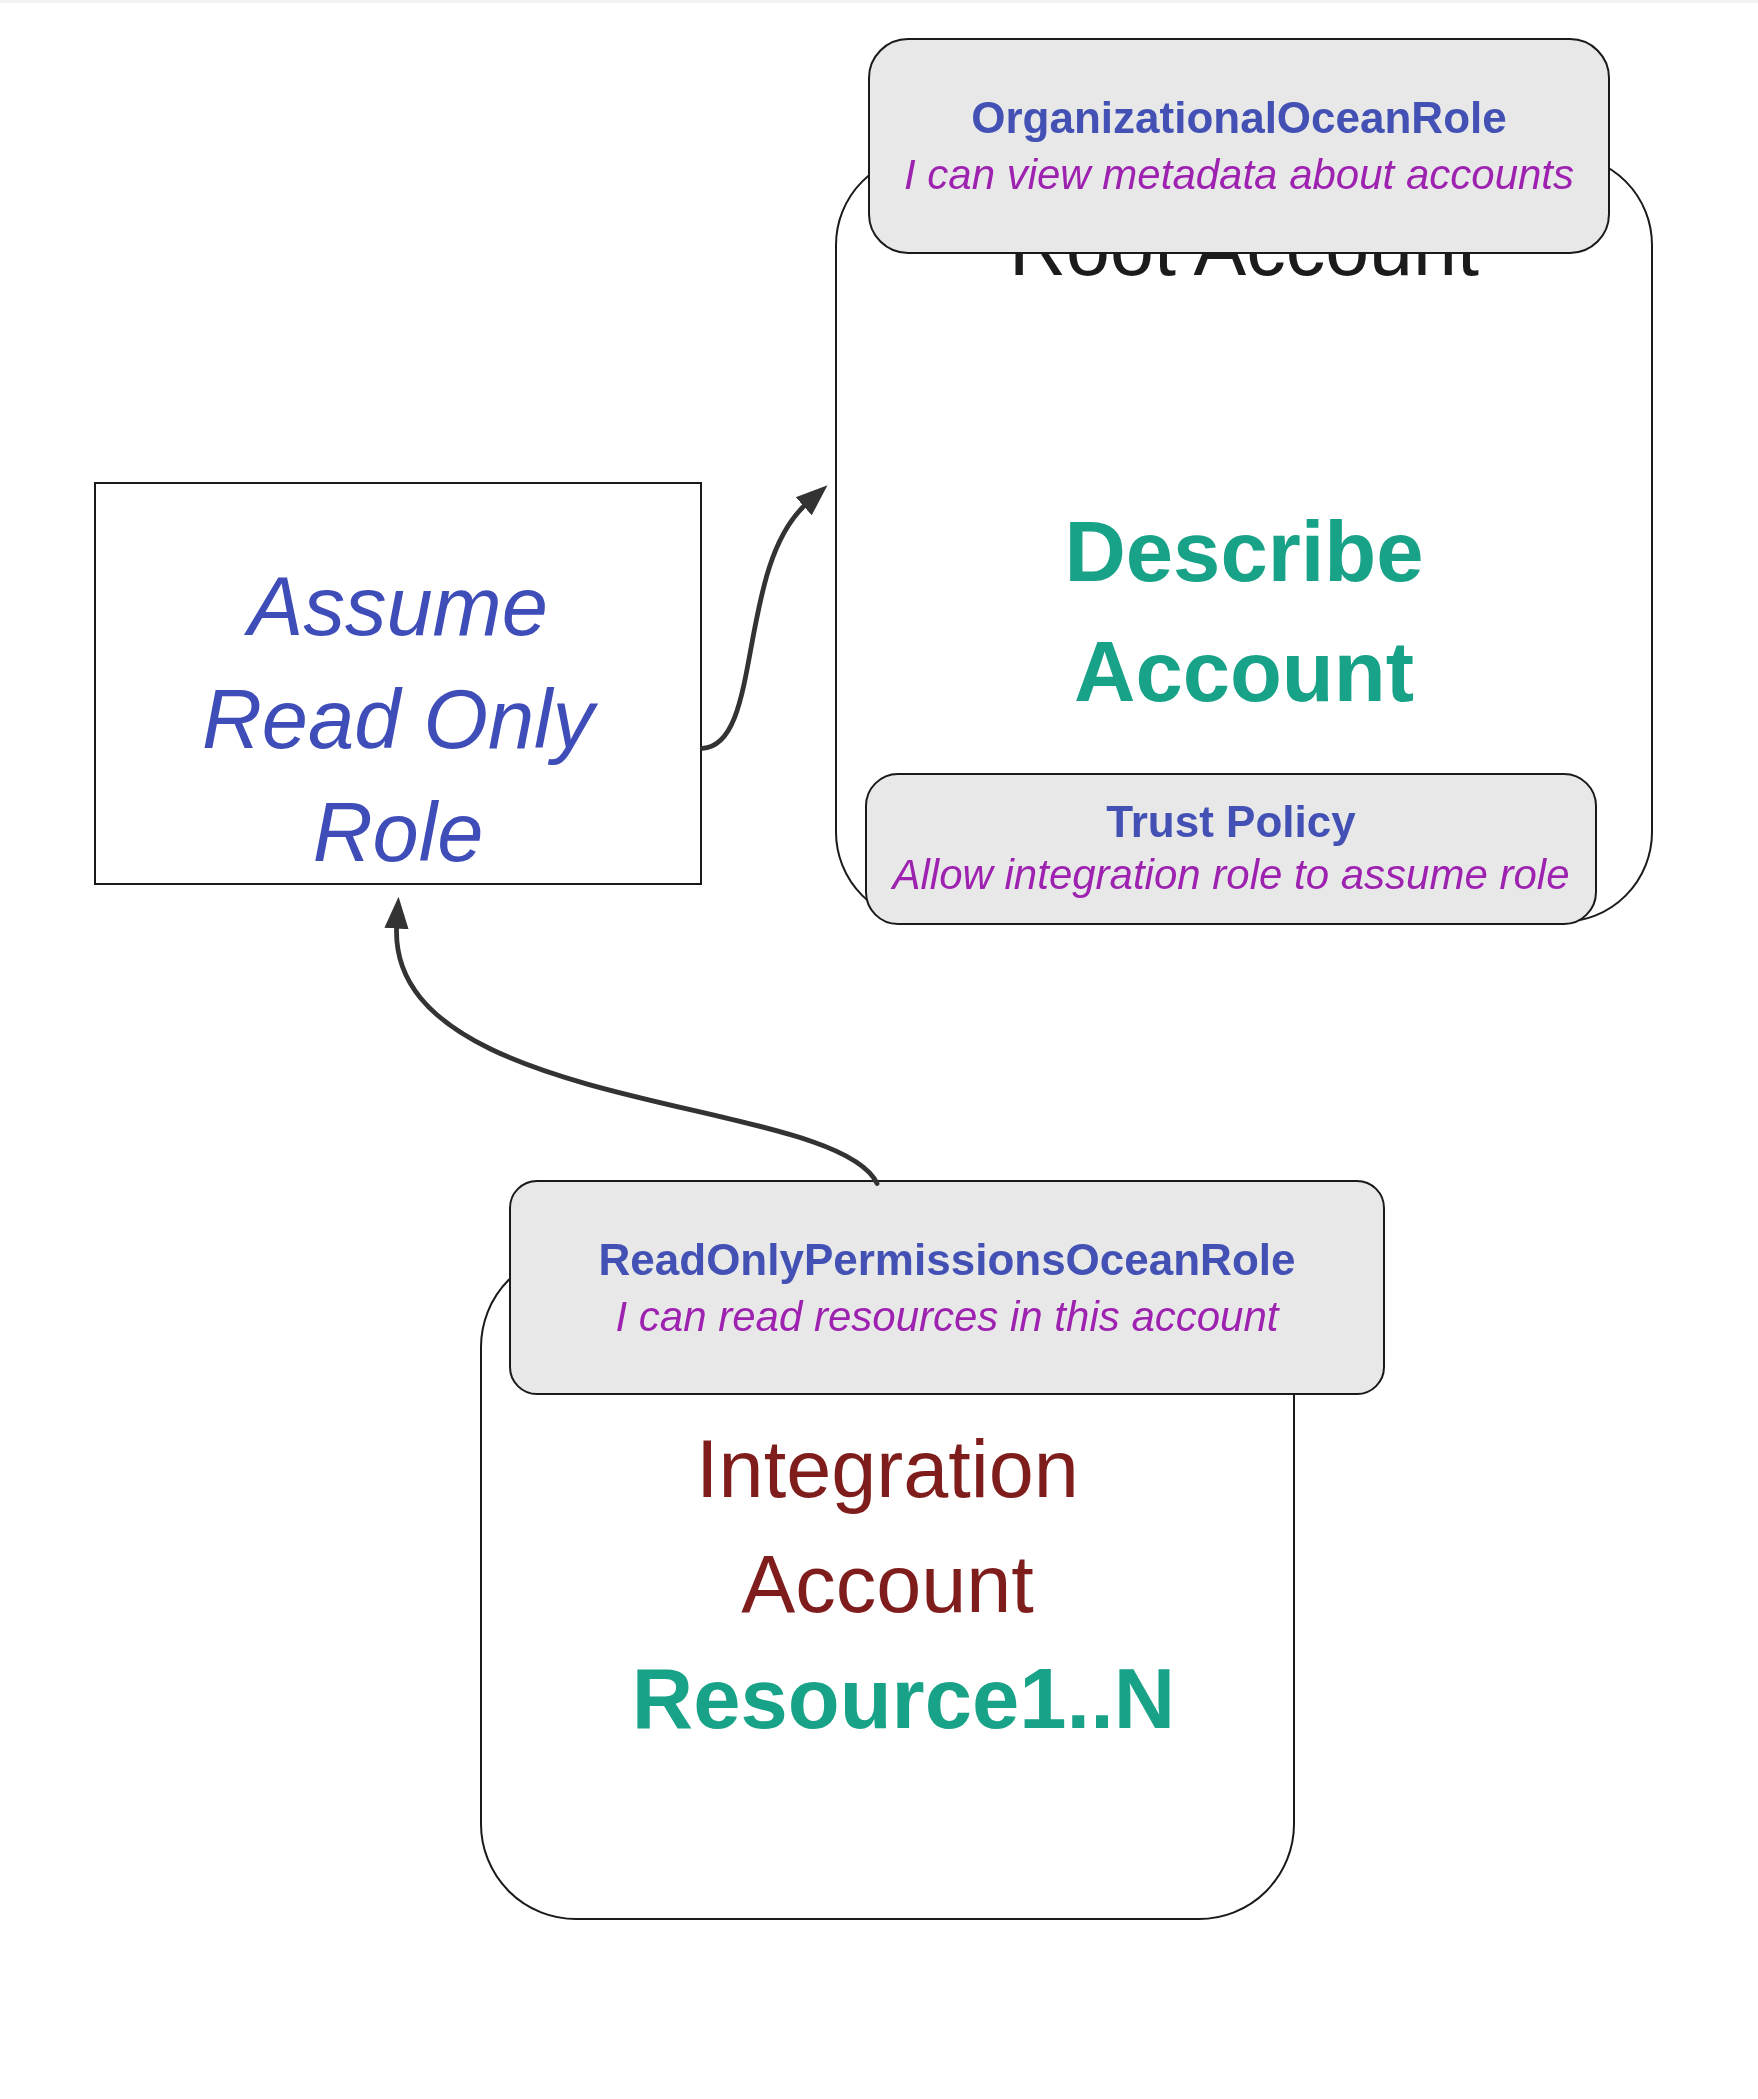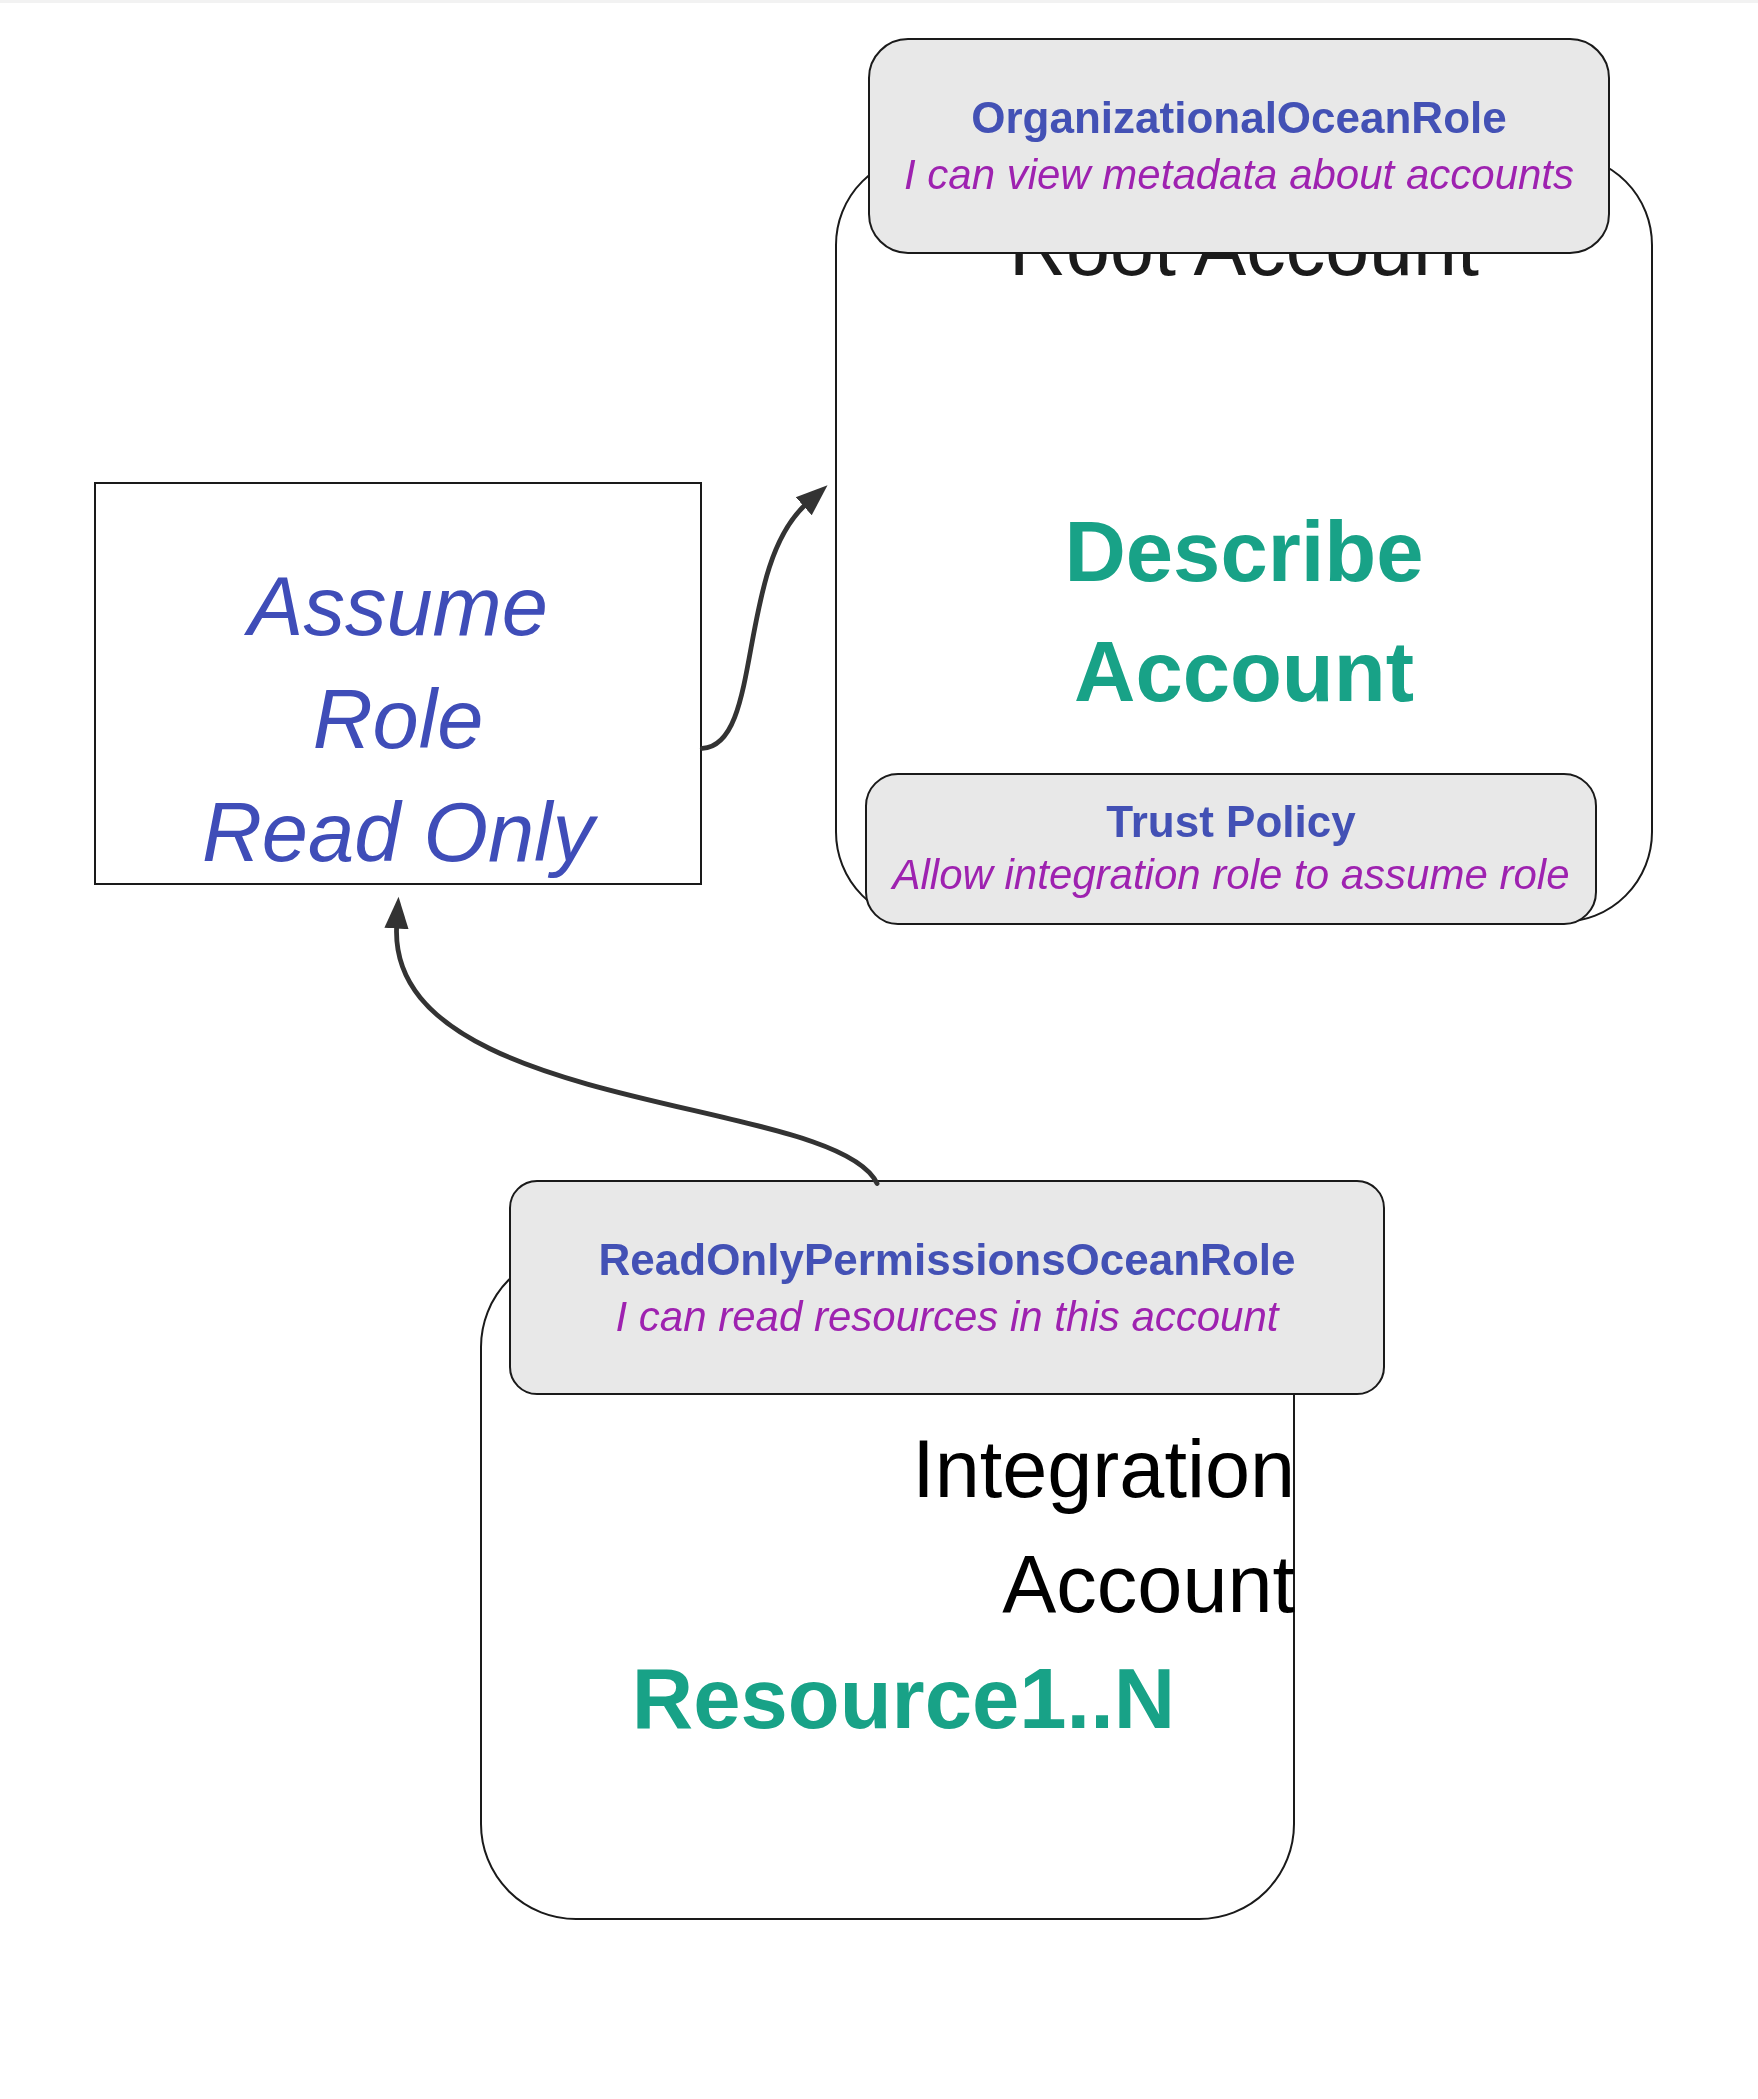--- a/index.html
+++ b/index.html
@@ -23,21 +23,21 @@
     position:absolute;text-align:center;color:#1b1b1b;font-size:79px;line-height:106px;z-index:2;
   }
   .action-text{
     position:absolute;text-align:center;color:#18a287;font-weight:bold;font-size:85px;line-height:120px;z-index:2;
   }
   .assume-text{
     position:absolute;display:flex;flex-direction:column;align-items:center;justify-content:center;
     text-align:center;color:#3f4db8;font-style:italic;font-size:83px;line-height:113px;z-index:2;
   }
   .int-title{
-    position:absolute;text-align:right;color:#000000;font-size:81px;line-height:115px;z-index:2;
+    position:absolute;text-align:center;color:#7f1d1d;font-size:81px;line-height:115px;z-index:2;
   }
   #arrow-layer{position:absolute;left:0;top:0;z-index:4;pointer-events:none;}
   #top-edge{position:absolute;left:0;top:0;width:100%;height:2.9px;background:#f2f2f2;z-index:0;}
 </style>
 </head>
 <body>
 
 <div id="canvas">
 
   <div id="top-edge"></div>
@@ -67,22 +67,22 @@
   </div>
 
   <div class="badge" style="left:868px;top:38px;width:742px;height:216px;border-radius:40px;">
     <div class="badge-title">OrganizationalOceanRole</div>
     <div class="badge-sub">I can view metadata about accounts</div>
   </div>
 
   <div class="node-box" style="left:94px;top:482px;width:608px;height:403px;border-radius:0;z-index:1;"></div>
   <div class="assume-text" style="left:94px;top:482px;width:608px;height:474px;border-radius:29px;">
     <div>Assume</div>
+    <div>Read Only</div>
     <div>Role</div>
-    <div>Read Only</div>
   </div>
 
   <div class="node-box" style="left:480px;top:1251px;width:815px;height:669px;border-radius:96px;z-index:1;"></div>
 
   <div class="int-title" style="left:480px;top:1412px;width:815px;">
     <div>Integration</div>
     <div>Account</div>
   </div>
 
   <div class="action-text" style="left:496px;top:1641px;width:815px;line-height:115px;">Resource1..N</div>

